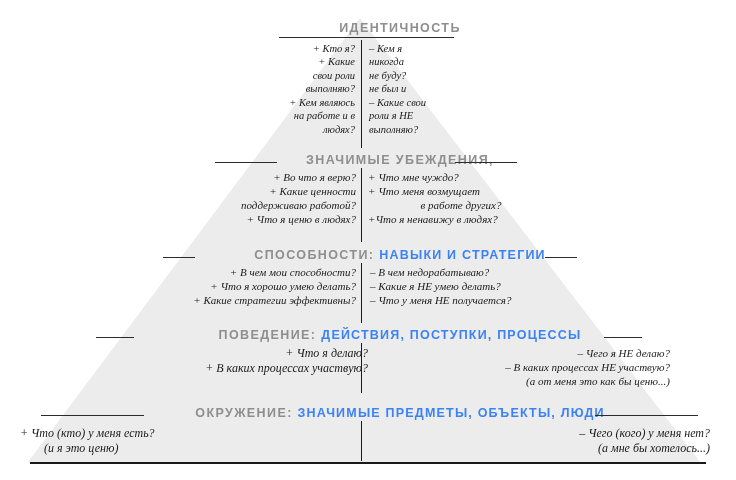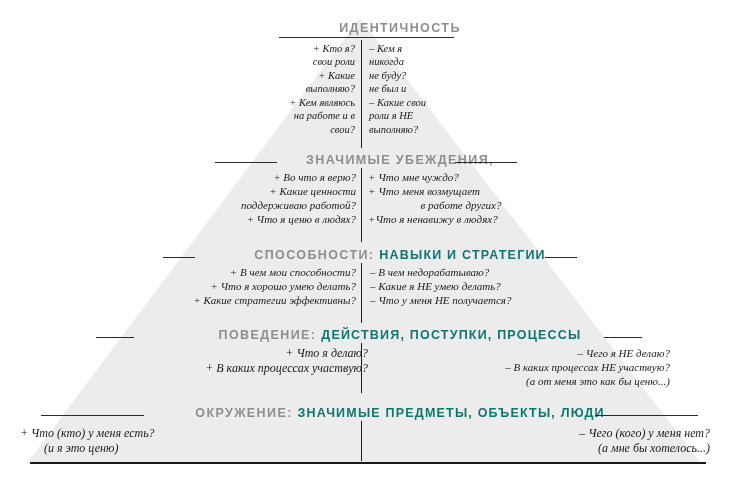--- a/index.html
+++ b/index.html
@@ -41,21 +41,21 @@
     white-space: nowrap;
     letter-spacing: 1.4px;
     font-family: "Liberation Sans", sans-serif;
     font-weight: bold;
     color: #8e8e8e;
     text-transform: uppercase;
     padding-left: 32px;
   }
   .level-title .sub {
     font-weight: bold;
-    color: #0f766e;
+    color: #3b82f6;
     letter-spacing: 1.2px;
   }
 
   
   .rule {
     position: absolute;
     height: 1px;
     background: #2b2b2b;
     z-index: 4;
   }
@@ -84,26 +84,26 @@
   </svg>
 
   <div class="level-title" style="left:0; top:21px; width:736px; text-align:center; font-size:12.5px;">
     <span>ИДЕНТИЧНОСТЬ</span>
   </div>
   <div class="rule" style="left:279px; top:37px; width:175px;"></div>
   <div class="divider" style="left:361px; top:40px; height:108px;"></div>
 
   <div class="qblock left" style="left:231px; top:42px; width:124px; font-size:10.5px;">
     <span class="line">+ Кто я?</span>
+    <span class="line">+ Какие</span>
     <span class="line">свои роли</span>
-    <span class="line">+ Какие</span>
     <span class="line">выполняю?</span>
     <span class="line">+ Кем являюсь</span>
     <span class="line">на работе и в</span>
-    <span class="line">свои?</span>
+    <span class="line">людях?</span>
   </div>
 
   <div class="qblock right" style="left:369px; top:42px; width:130px; font-size:10.5px;">
     <span class="line">– Кем я</span>
     <span class="line">никогда</span>
     <span class="line">не буду?</span>
     <span class="line">не был и</span>
     <span class="line">– Какие свои</span>
     <span class="line">роли я НЕ</span>
     <span class="line">выполняю?</span>

